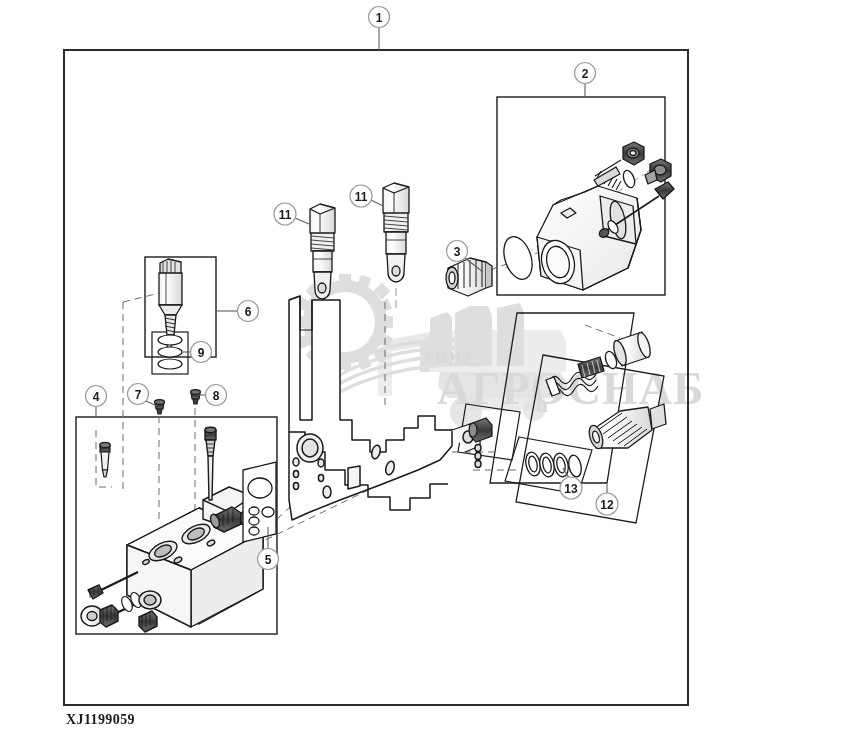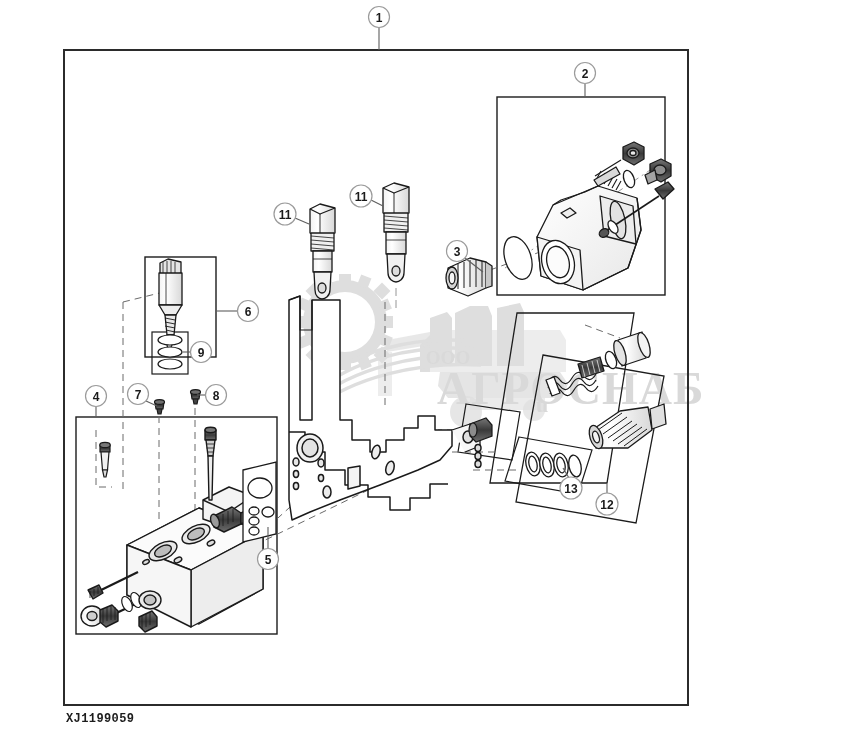--- a/index.html
+++ b/index.html
@@ -25,25 +25,25 @@
   #diagram-svg {
     position: absolute;
     left: 0; top: 0;
     width: 841px;
     height: 731px;
   }
   #figure-code {
     position: absolute;
     left: 66px;
     top: 712px;
-    font-size: 12px;
+    font-size: 14px;
     font-weight: bold;
     color: #1c1c1c;
     letter-spacing: 0.4px;
-    font-family: Liberation Mono, monospace;
+    font-family: Liberation Serif, serif;
     white-space: nowrap;
   }
   .callout-text {
     font-family: "Liberation Sans", sans-serif;
     font-size: 12px;
     font-weight: bold;
     fill: #1a1a1a;
   }
   .wm-text {
     font-family: "Liberation Serif", serif;

